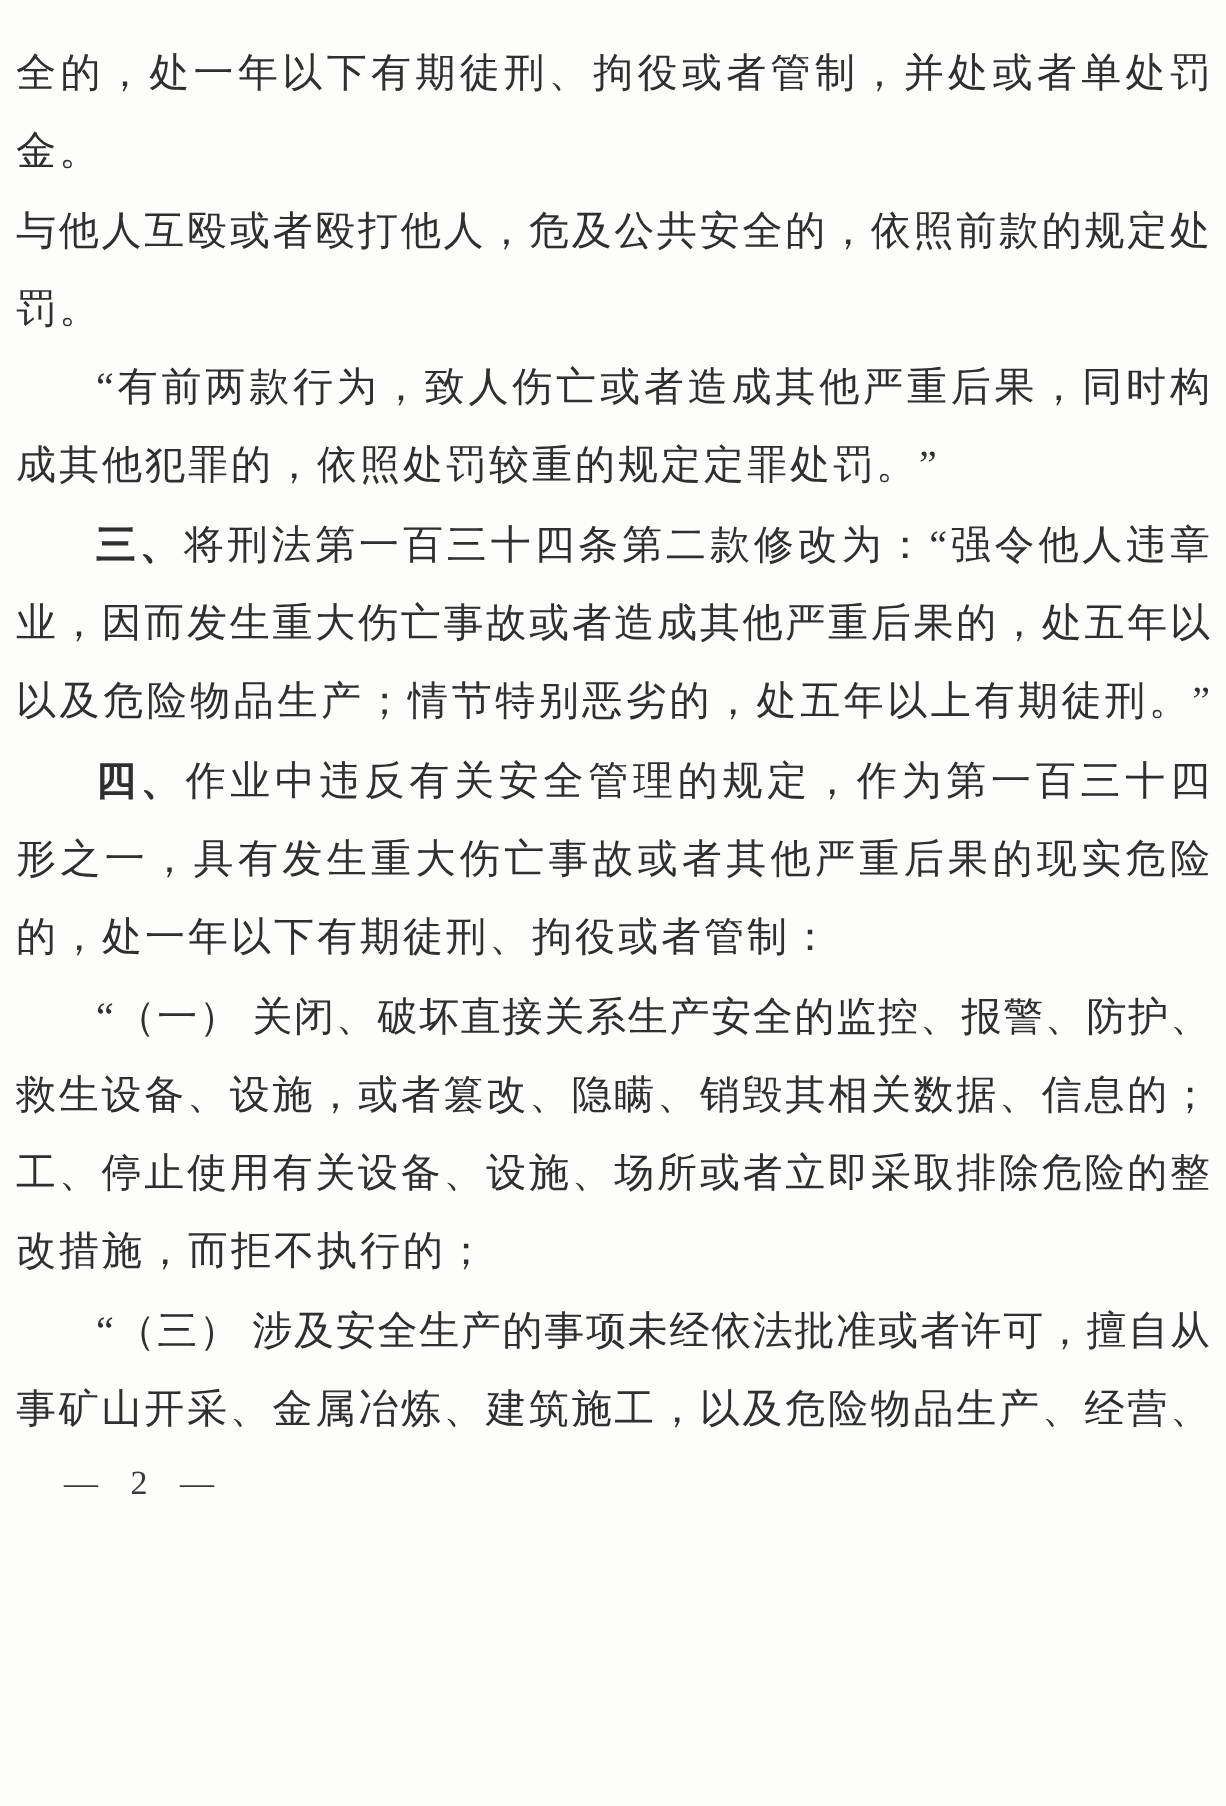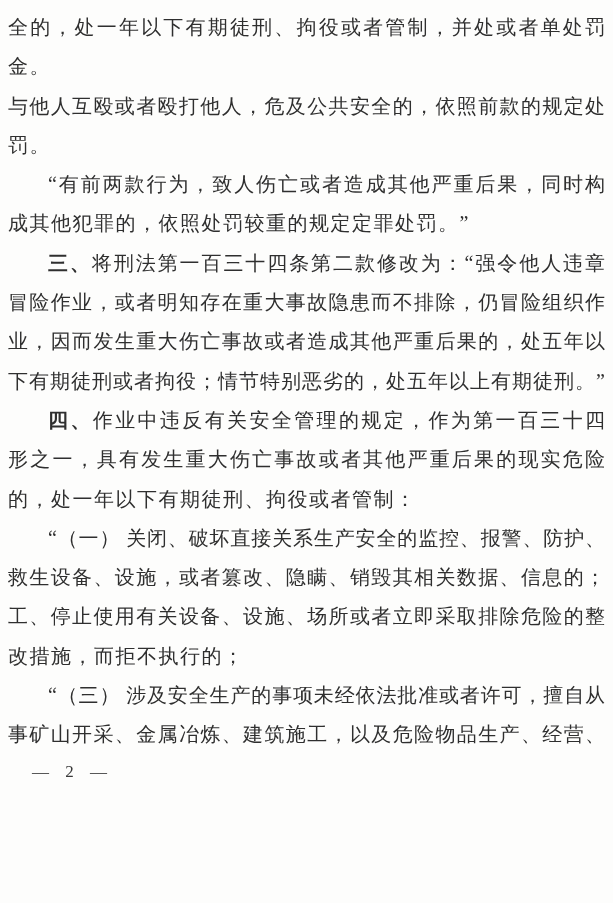--- a/index.html
+++ b/index.html
@@ -6,21 +6,21 @@
     margin: 0;
     padding: 0;
     background: #ffffff;
   }
   .page {
     position: relative;
     width: 613px;
     height: 903px;
     background: #fdfdfc;
     box-sizing: border-box;
-    padding: 8px 8px 0 8px;
+    padding: 18px 8px 0 8px;
     font-family: "Liberation Serif", "DejaVu Serif", serif;
     color: #2f2f2f;
     font-size: 20px;
     overflow: hidden;
   }
   .ln {
     height: 39.3px;
     line-height: 39.3px;
     text-align: justify;
     text-align-last: justify;
@@ -53,23 +53,22 @@
 <body>
 
 <div class="page">
   <div class="ln">全的，处一年以下有期徒刑、拘役或者管制，并处或者单处罚</div>
   <div class="ln end">金。</div>
   <div class="ln">与他人互殴或者殴打他人，危及公共安全的，依照前款的规定处</div>
   <div class="ln end">罚。</div>
   <div class="ln ind">“有前两款行为，致人伤亡或者造成其他严重后果，同时构</div>
   <div class="ln end">成其他犯罪的，依照处罚较重的规定定罪处罚。”</div>
   <div class="ln ind"><span class="b">三、</span><span>将刑法第一百三十四条第二款修改为：“强令他人违章</span></div>
-  <div class="ln">冒险作业，或者明知存在重大事故隐患而不排除，仍冒险组织作</div>
   <div class="ln">业，因而发生重大伤亡事故或者造成其他严重后果的，处五年以</div>
-  <div class="ln">下有期徒刑或者拘役；情节特别恶劣的，处五年以上有期徒刑。”</div>
+  <div class="ln">以及危险物品生产；情节特别恶劣的，处五年以上有期徒刑。”</div>
   <div class="ln ind"><span class="b">四、</span><span>作业中违反有关安全管理的规定，作为第一百三十四</span></div>
   <div class="ln">形之一，具有发生重大伤亡事故或者其他严重后果的现实危险</div>
   <div class="ln end">的，处一年以下有期徒刑、拘役或者管制：</div>
   <div class="ln ind">“（一） 关闭、破坏直接关系生产安全的监控、报警、防护、</div>
   <div class="ln">救生设备、设施，或者篡改、隐瞒、销毁其相关数据、信息的；</div>
   <div class="ln">工、停止使用有关设备、设施、场所或者立即采取排除危险的整</div>
   <div class="ln end">改措施，而拒不执行的；</div>
   <div class="ln ind">“（三） 涉及安全生产的事项未经依法批准或者许可，擅自从</div>
   <div class="ln">事矿山开采、金属冶炼、建筑施工，以及危险物品生产、经营、</div>
   <div class="footer">— 2 —</div>

